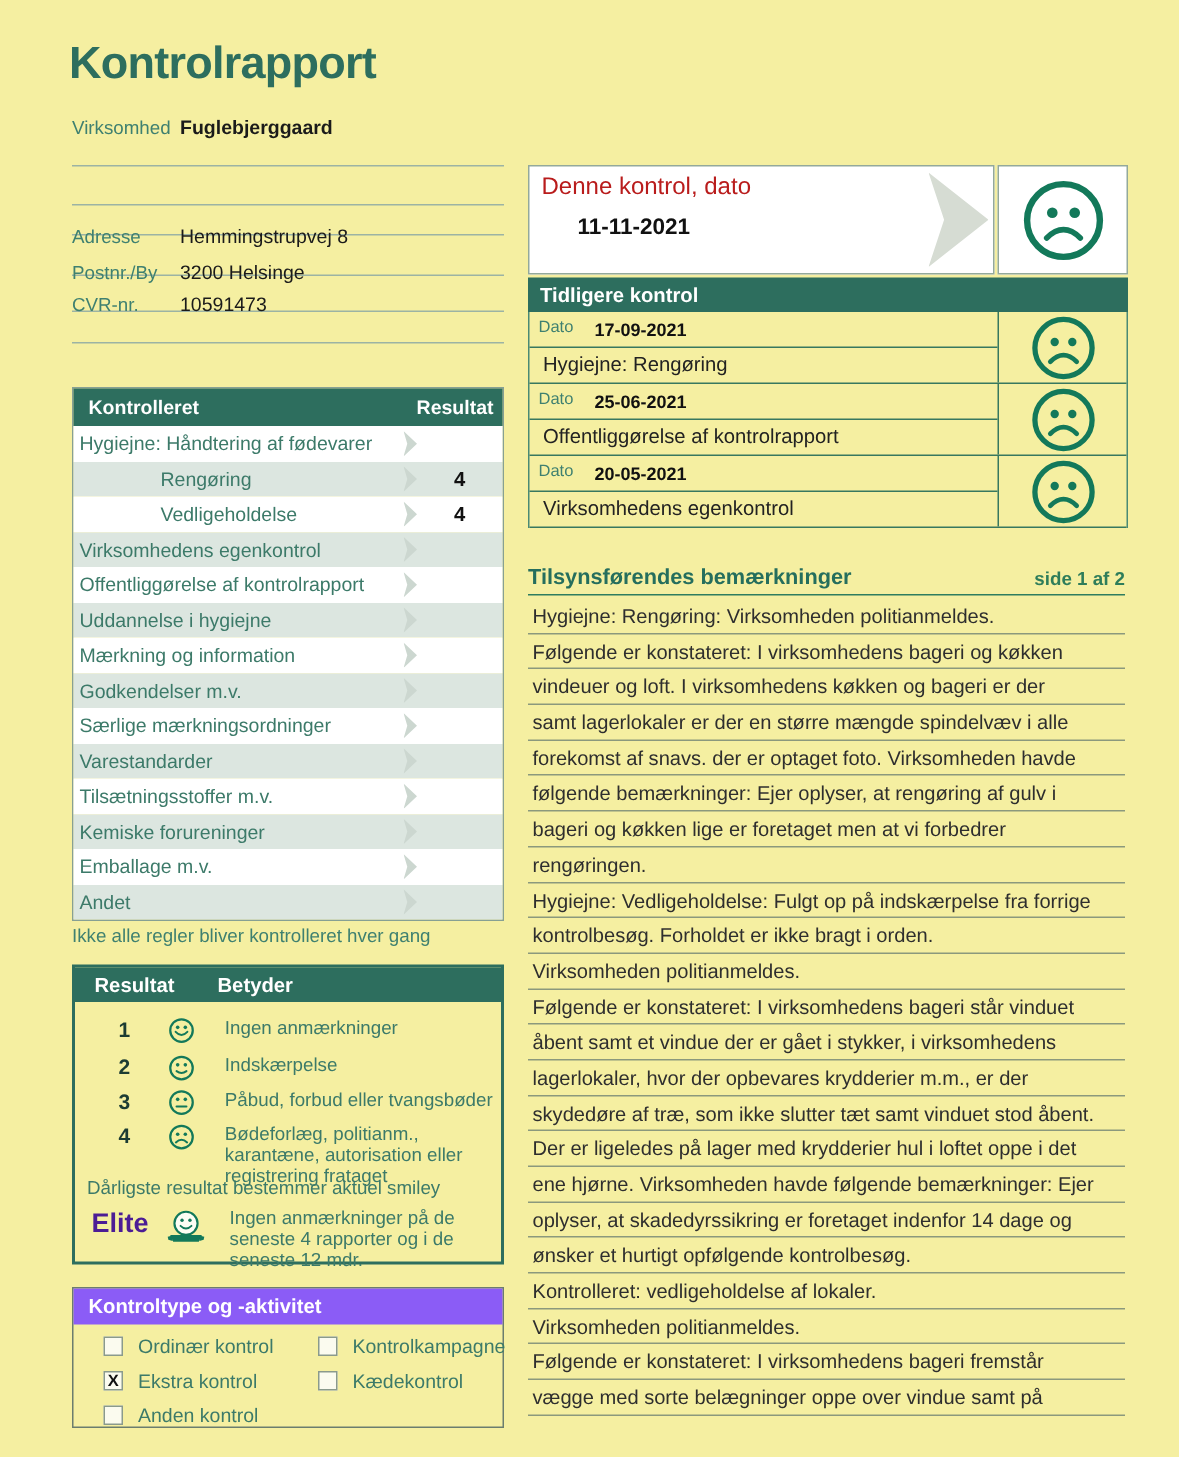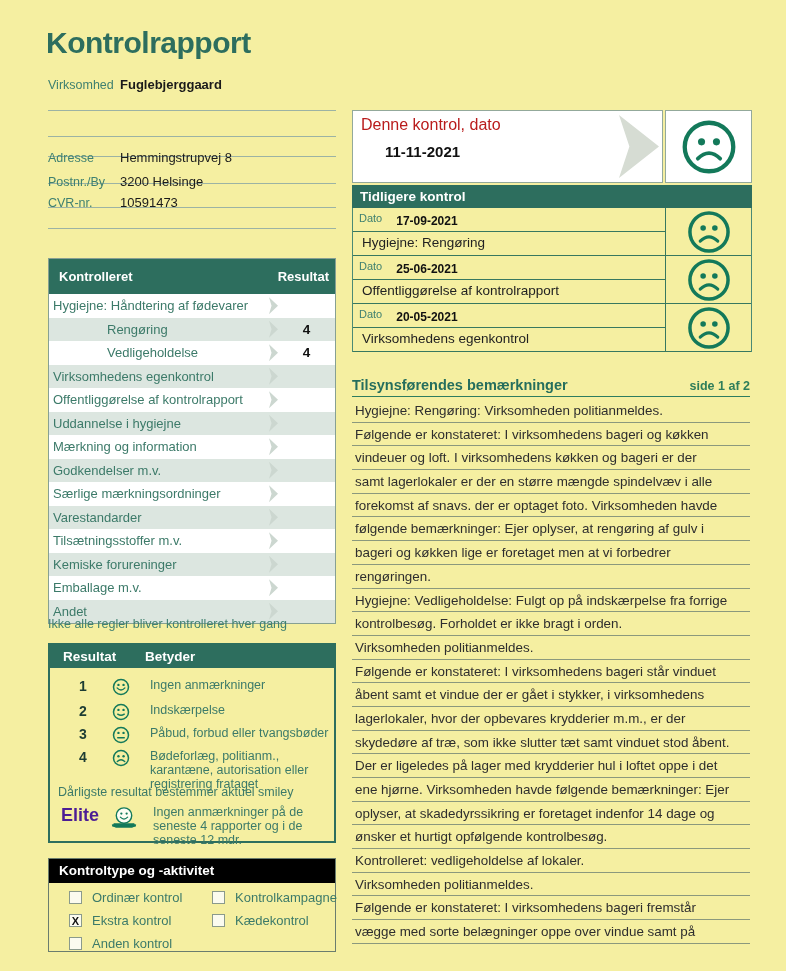--- a/index.html
+++ b/index.html
@@ -14,21 +14,21 @@
 
   
   .title { left:46px; top:26px; font-size:30px; font-weight:bold; color:#2d6e5e; letter-spacing:-0.5px; }
 
   .info-row { left:48px; width:288px; border-bottom:1px solid #9cb3a4; font-size:13px; display:flex; align-items:flex-end; padding-bottom:18px; }
   .info-label { width:72px; color:#3f8070; font-size:12.5px; }
   .info-value { color:#1a1a1a; }
   .info-value.bold { font-weight:bold; }
 
   .ktable { left:48px; top:258px; width:288px; border:1px solid #87a093; }
-  .khead { display:flex; background:#2d6e5e; color:#fff; height:35px; align-items:center; font-size:13px; font-weight:bold;gap:12px; }
+  .khead { display:flex; background:#2d6e5e; color:#fff; height:25px; align-items:center; font-size:13px; font-weight:bold;gap:12px; }
   .khead .h1 { flex:1; padding-left:10px; }
   .khead .h2 { width:66px; text-align:right; padding-right:6px; }
   .krow { display:flex; height:23.5px; align-items:center; font-size:13px; color:#3c7a69; background:#ffffff; }
   .krow.alt { background:#dce6e0; }
   .kname { flex:1; padding-left:4px; white-space:nowrap; }
   .kname.indent { padding-left:58px; }
   .kres { width:66px; display:flex; align-items:center; height:100%; }
   .kchev { width:9px; height:17px; background:#ccd7d0; clip-path:polygon(0 0,100% 50%,0 100%,28% 50%); flex:0 0 9px; }
   .kval { flex:1; text-align:center; font-weight:bold; color:#111; font-size:13.5px; }
 
@@ -41,21 +41,21 @@
   .lnum { width:22px; margin-left:22px; text-align:center; font-weight:bold; font-size:14px; color:#1c3c33; }
   .licon { width:18px; height:18px; margin-left:18px; flex:0 0 18px; }
   .ltext { margin-left:20px; width:185px; color:#3c7a69; font-size:12.5px; line-height:14px; }
   .lnote { position:absolute; left:8px; top:140px; color:#3c7a69; font-size:12.5px; }
   .lelite { position:absolute; left:0; top:160px; display:flex; align-items:flex-start; }
   .elite-label { width:46px; margin-left:11px; font-weight:bold; font-size:18px; color:#4c1d95; }
   .elite-icon { width:26px; height:26px; margin-left:4px; flex:0 0 26px; }
   .elite-text { margin-left:16px; width:195px; color:#3c7a69; font-size:12.5px; line-height:14px; }
 
   .ktype { left:48px; top:858px; width:288px; height:94px; border:1px solid #6b7d6e; }
-  .tyhead { background:#000000; color:#fff; height:24px; line-height:24px; padding-left:10px; font-size:13.5px; font-weight:bold; }
+  .tyhead { background:#8b5cf6; color:#fff; height:24px; line-height:24px; padding-left:10px; font-size:13.5px; font-weight:bold; }
   .chk { position:absolute; display:flex; align-items:center; }
   .box { width:13px; height:13px; background:#fbfbef; border:1px solid #8a9a8c; font-size:11px; font-weight:bold; color:#111; text-align:center; line-height:12px; }
   .chk span.lbl { margin-left:10px; color:#3c7a69; font-size:13px; }
 
   
   .denne { left:352px; top:110px; width:311px; height:73px; background:#fff; border:1px solid #93a99b; }
   .denne-label { position:absolute; left:8px; top:5px; font-size:16px; color:#b91c1c; }
   .denne-date { position:absolute; left:32px; top:32px; font-size:15px; font-weight:bold; color:#111; }
   .big-arrow { position:absolute; right:3px; top:4px; width:40px; height:63px; background:#d6dcd3; clip-path:polygon(0 0,100% 50%,0 100%,26% 50%); }
   .smbox { left:665px; top:110px; width:87px; height:73px; background:#fff; border:1px solid #93a99b; display:flex; align-items:center; justify-content:center; }

